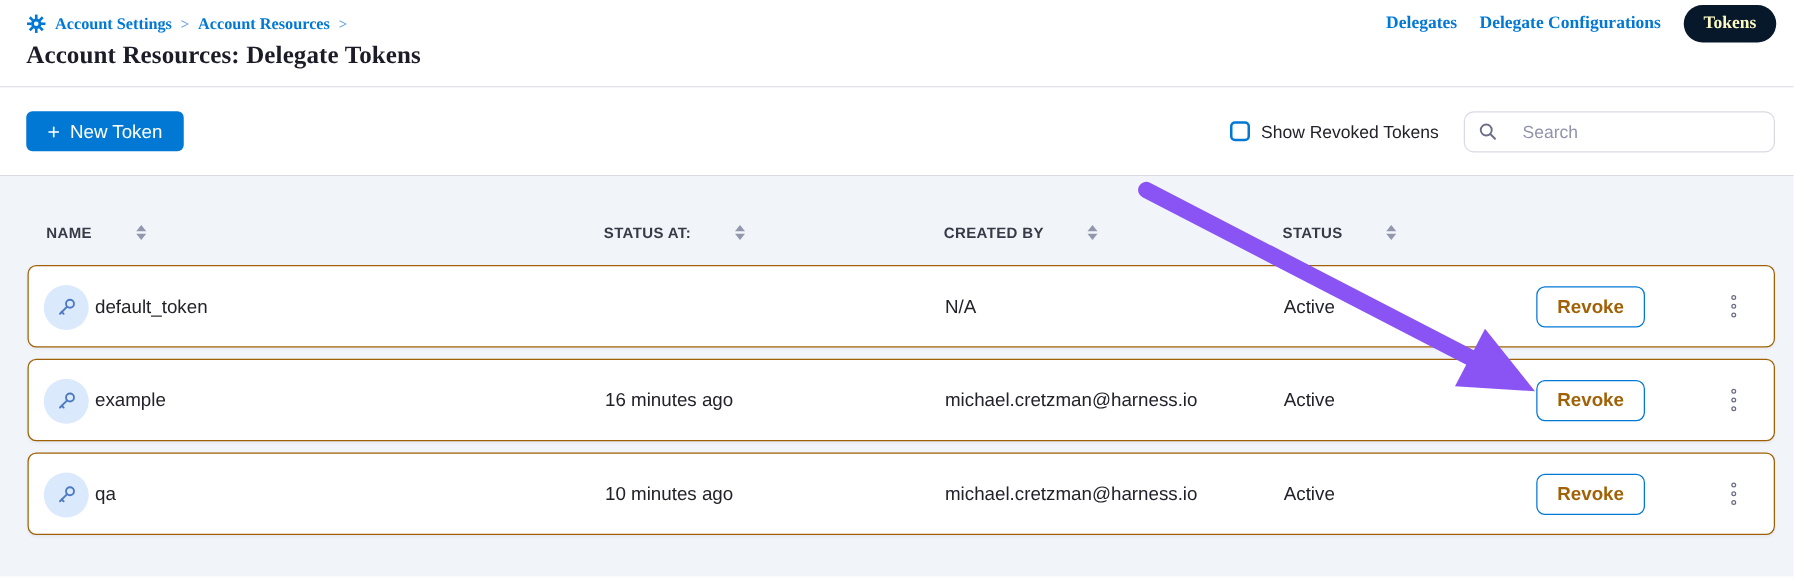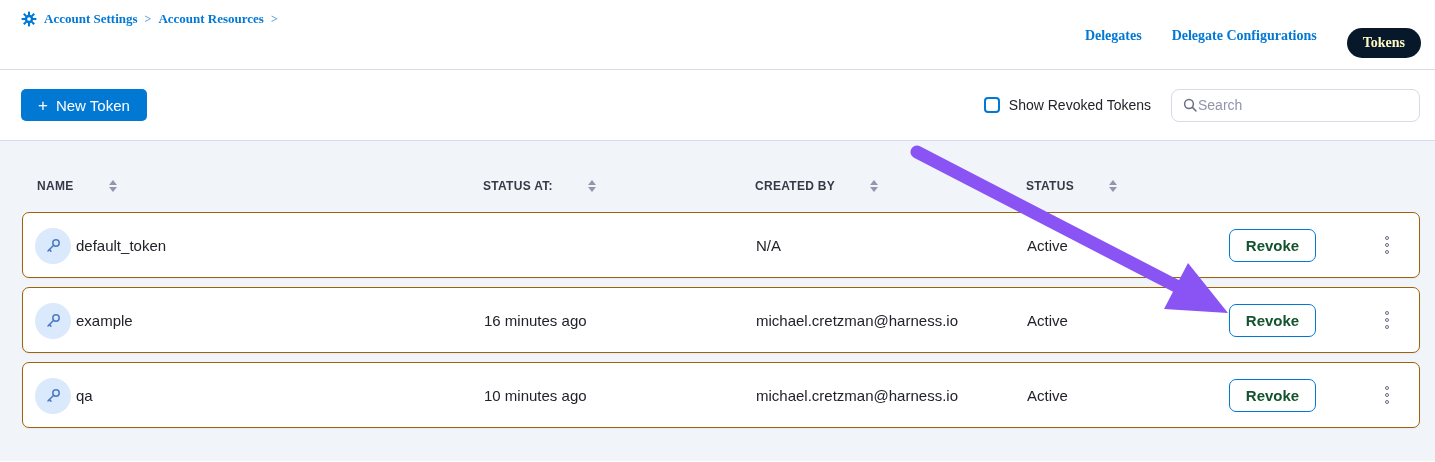--- a/index.html
+++ b/index.html
@@ -7,49 +7,49 @@
   body { font-family:"Liberation Sans", sans-serif; background:#ffffff; color:#22222a; overflow:hidden; }
   .app { position:relative; width:1435px; height:462px; background:#ffffff; }
 
   
   .page-header { position:relative; height:70px; border-bottom:1px solid #d9dae5; background:#fff; padding:10px 0 0 21px;font-family:Liberation Serif, serif; }
   .breadcrumb { display:flex; align-items:center; gap:7px; font-size:13px; font-weight:600; height:18px; }
   .breadcrumb a { color:#0278d5; text-decoration:none; cursor:pointer; }
   .breadcrumb .sep { color:#5c9ddb; font-size:12px; }
   .gear-wrap { display:inline-flex; width:16px; height:16px; }
   .page-title { margin-top:5px; font-size:20px; font-weight:700; color:#1c1c28; letter-spacing:.1px; }
-  .top-tabs { position:absolute; top:28px; right:14px; display:flex; align-items:flex-start; gap:30px; }
+  .top-tabs { position:absolute; top:4px; right:14px; display:flex; align-items:center; gap:18px; }
   .tab-link { font-size:14px; font-weight:700; color:#0278d5; text-decoration:none; cursor:pointer; }
   .tab-pill { font-size:14px; font-weight:700; color:#fef9c3; background:#07182b; border-radius:999px; padding:7px 16px; text-decoration:none; cursor:pointer; }
 
   
   .toolbar { position:relative; height:71px; background:#fff; border-bottom:1px solid #d9dae5; display:flex; align-items:center; justify-content:space-between; padding:0 15px 0 21px; }
   .btn-primary { display:inline-flex; align-items:center; gap:8px; background:#0278d5; color:#fff; border:none; border-radius:5px; height:32px; padding:0 17px; font-size:15px; font-weight:400; font-family:inherit; cursor:pointer; }
   .btn-primary .plus { font-size:17px; font-weight:400; line-height:1; }
   .toolbar-right { display:flex; align-items:center; }
   .checkbox { width:16px; height:16px; border:2px solid #0278d5; border-radius:4px; background:#fff; cursor:pointer; flex:0 0 auto; }
   .cb-label { font-size:14px; color:#22222a; margin-left:9px; cursor:pointer; }
-  .search-box { display:flex; align-items:center; gap:0; width:249px; height:33px; margin-left:20px; border:1px solid #d9dae5; border-radius:8px; background:#fff; padding:0 10px; }
+  .search-box { display:flex; align-items:center; gap:20px; width:249px; height:33px; margin-left:20px; border:1px solid #d9dae5; border-radius:8px; background:#fff; padding:0 10px; }
   .search-box input { border:none; outline:none; flex:1; font-size:14px; font-family:inherit; color:#22222a; background:transparent; }
   .search-box input::placeholder { color:#9293ab; }
 
   
   .content { position:relative; height:320px; background:#f1f4f9; }
   .th { position:absolute; top:38px; display:inline-flex; align-items:center; font-size:12px; font-weight:700; letter-spacing:.3px; color:#383946; cursor:pointer;gap:26px; }
   .sort { display:inline-flex; flex-direction:column; gap:2px; margin-left:9px; }
   .tri { width:0; height:0; border-left:4px solid transparent; border-right:4px solid transparent; }
   .tri-up { border-bottom:5px solid #9297ad; }
   .tri-down { border-top:5px solid #9297ad; }
 
   .row-card { position:absolute; left:22px; width:1398px; height:66px; background:#ffffff; border:1px solid #a16207; border-radius:7px; box-shadow:0 1px 2px rgba(40,41,61,.05); cursor:pointer; }
   .row-1 { top:71px; } .row-2 { top:146px; } .row-3 { top:221px; }
   .cell { position:absolute; top:0; height:100%; display:flex; align-items:center; font-size:15px; color:#22222a; }
   .key-badge { position:absolute; left:12px; top:15px; width:36px; height:36px; border-radius:50%; background:#dbe9fd; display:flex; align-items:center; justify-content:center; }
   .c-name { left:53px; } .c-created-at { left:461px; } .c-created-by { left:733px; } .c-status { left:1004px; }
-  .revoke { position:absolute; left:1206px; top:16px; width:87px; height:33px; background:#fff; border:1.5px solid #0278d5; border-radius:7px; color:#14532d; font-size:15px; font-weight:700; font-family:inherit; cursor:pointer; }
+  .revoke { position:absolute; left:1206px; top:16px; width:87px; height:33px; background:#fff; border:1.5px solid #0278d5; border-radius:7px; color:#a16207; font-size:15px; font-weight:700; font-family:inherit; cursor:pointer; }
   .kebab { position:absolute; left:1356px; top:0; height:100%; display:flex; flex-direction:column; align-items:center; justify-content:center; gap:3px; width:16px; cursor:pointer; }
   .kebab i { width:4px; height:4px; border:1px solid #696b83; border-radius:50%; background:transparent; }
 
   .arrow-overlay { position:absolute; left:0; top:0; width:1435px; height:462px; pointer-events:none; z-index:5; }
 </style>
 </head>
 <body>
 
 <div class="app">
 
@@ -69,20 +69,21 @@
             <rect x="8.7" y="0.8" width="2.6" height="4.4" transform="rotate(315 10 10)"></rect>
           </g>
           <circle cx="10" cy="10" r="2.3" fill="#ffffff"></circle>
         </svg>
       </span>
       <a>Account Settings</a>
       <span class="sep">&gt;</span>
       <a>Account Resources</a>
       <span class="sep">&gt;</span>
     </div>
+    <h1 class="page-title">Account Resources: Delegate Tokens</h1>
     <nav class="top-tabs">
       <a class="tab-link">Delegates</a>
       <a class="tab-link">Delegate Configurations</a>
       <a class="tab-pill">Tokens</a>
     </nav>
   </header>
 
   <div class="toolbar">
     <button class="btn-primary">
       <span class="plus">+</span>

